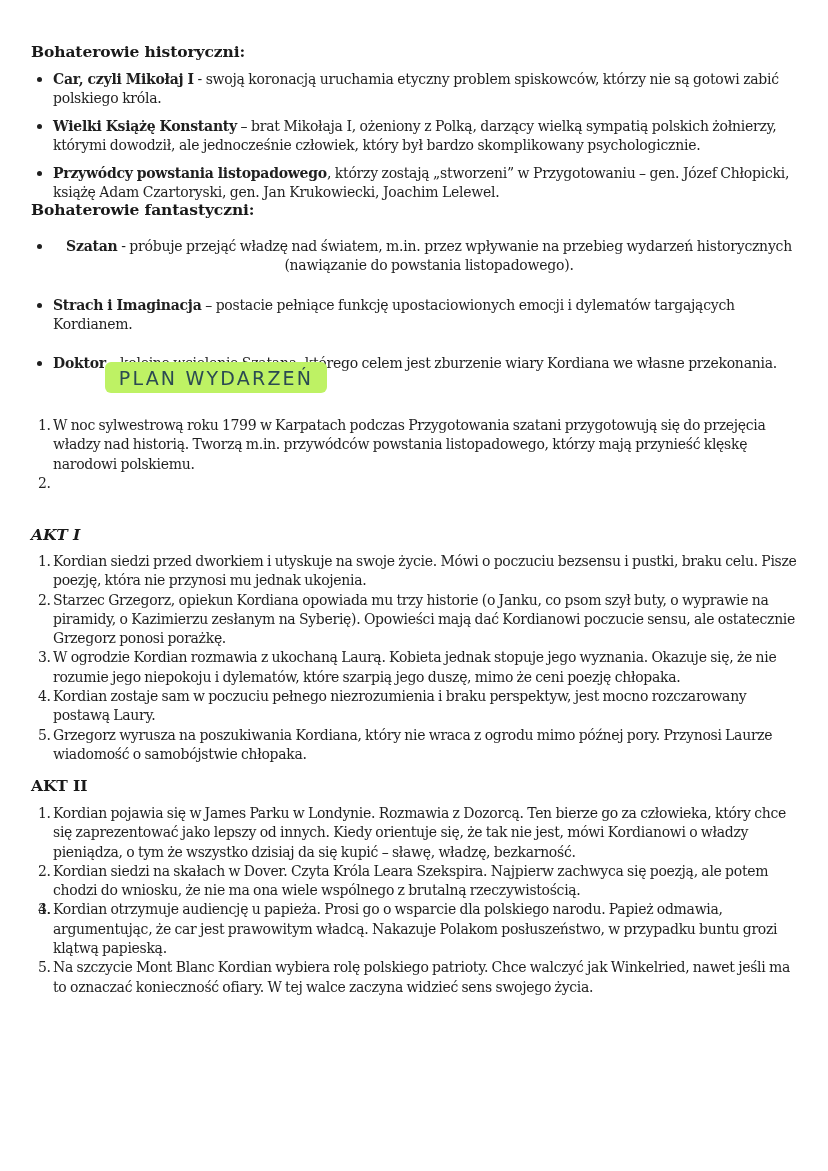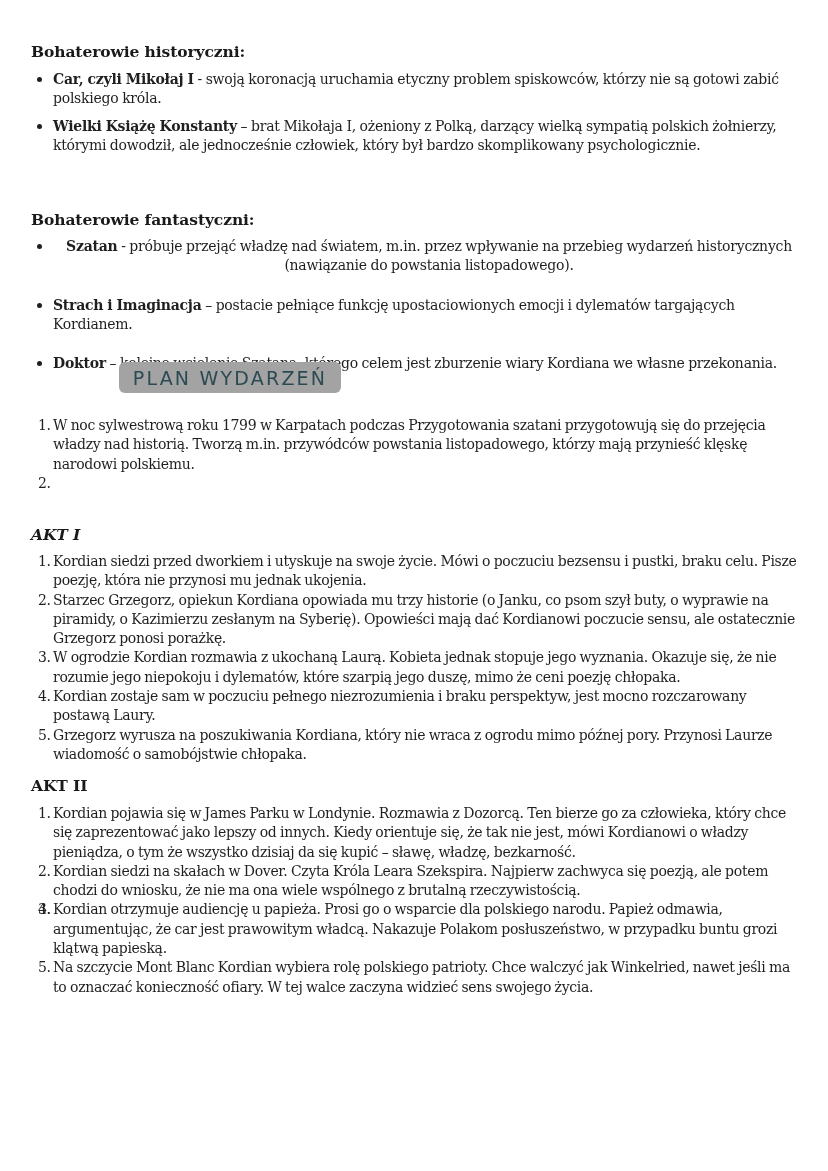--- a/index.html
+++ b/index.html
@@ -111,39 +111,43 @@
   <h2 class="section-heading" style="top:42px;">Bohaterowie historyczni:</h2>
   <ul class="bullet-list" style="top:70px;">
     <li class="bullet-item" style="margin-bottom:9px;">
       <span class="dot"></span>
       <b>Car, czyli Mikołaj I</b><span> - swoją koronacją uruchamia etyczny problem spiskowców, którzy nie są gotowi zabić polskiego króla.</span>
     </li>
     <li class="bullet-item" style="margin-bottom:9px;">
       <span class="dot"></span>
       <b>Wielki Książę Konstanty</b><span> – brat Mikołaja I, ożeniony z Polką, darzący wielką sympatią polskich żołnierzy, którymi dowodził, ale jednocześnie człowiek, który był bardzo skomplikowany psychologicznie.</span>
     </li>
+    <li class="bullet-item">
+      <span class="dot"></span>
+      <b>Przywódcy powstania listopadowego</b><span>, którzy zostają „stworzeni” w Przygotowaniu – gen. Józef Chłopicki, książę Adam Czartoryski, gen. Jan Krukowiecki, Joachim Lelewel.</span>
+    </li>
   </ul>
 
-  <h2 class="section-heading" style="top:210px;">Bohaterowie fantastyczni:</h2>
+  <h2 class="section-heading" style="top:200px;">Bohaterowie fantastyczni:</h2>
   <ul class="bullet-list" style="top:237px;">
     <li class="bullet-item" style="margin-bottom:21px;text-align:center;">
       <span class="dot"></span>
       <b>Szatan</b><span> - próbuje przejąć władzę nad światem, m.in. przez wpływanie na przebieg wydarzeń historycznych (nawiązanie do powstania listopadowego).</span>
     </li>
     <li class="bullet-item" style="margin-bottom:20px;">
       <span class="dot"></span>
       <b>Strach i Imaginacja</b><span> – postacie pełniące funkcję upostaciowionych emocji i dylematów targających Kordianem.</span>
     </li>
     <li class="bullet-item">
       <span class="dot"></span>
       <b>Doktor</b><span> – kolejne wcielenie Szatana, którego celem jest zburzenie wiary Kordiana we własne przekonania.</span>
     </li>
   </ul>
 
-  <div class="plan-badge" style="background: #a3a3a3; margin-left: 14px;">
+  <div class="plan-badge" style="background: #bef264;">
     <span style="color: rgb(43, 74, 82);">PLAN WYDARZEŃ</span>
   </div>
 
   <ol class="num-list" style="top:416px;">
     <li class="num-item">
       <span class="num">1.</span>
       <span>W noc sylwestrową roku 1799 w Karpatach podczas Przygotowania szatani przygotowują się do przejęcia władzy nad historią. Tworzą m.in. przywódców powstania listopadowego, którzy mają przynieść klęskę narodowi polskiemu.</span>
     </li>
     <li class="num-item">
       <span class="num">2.</span>

